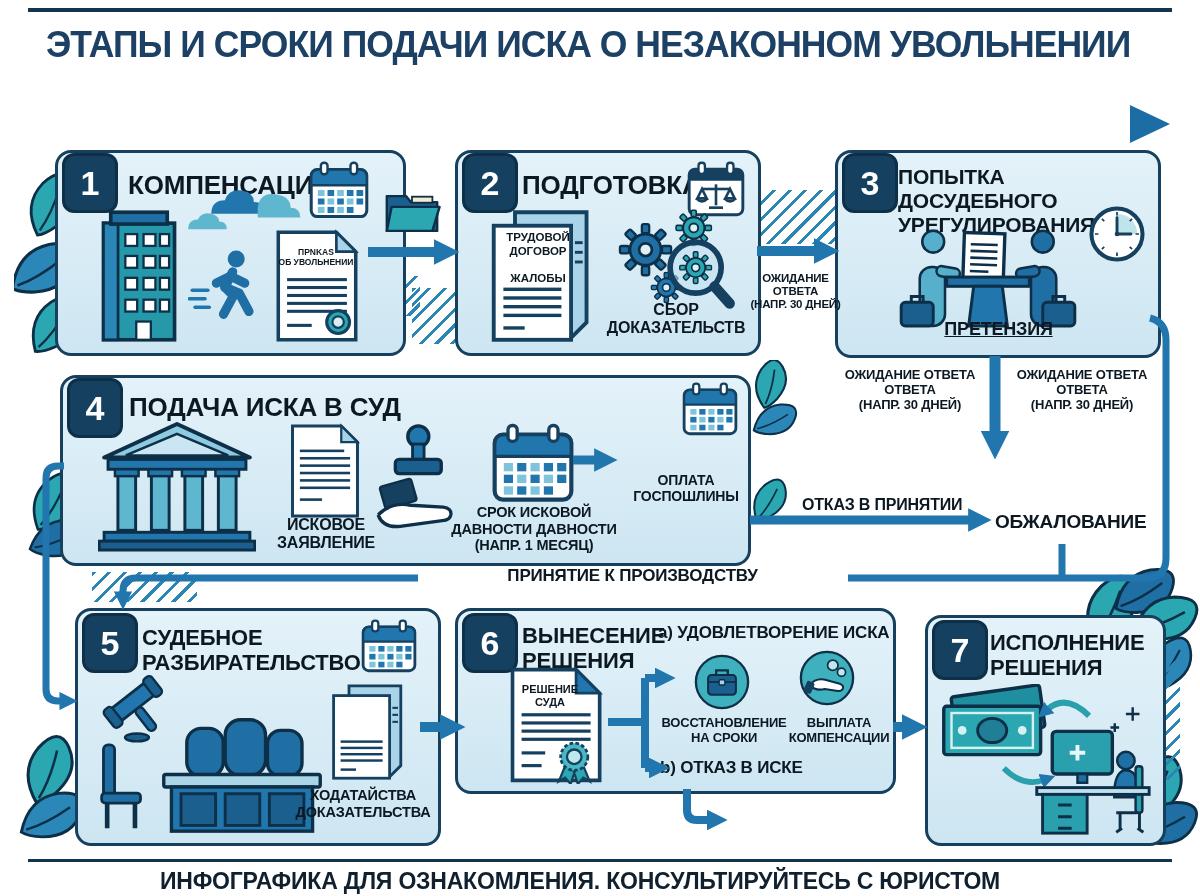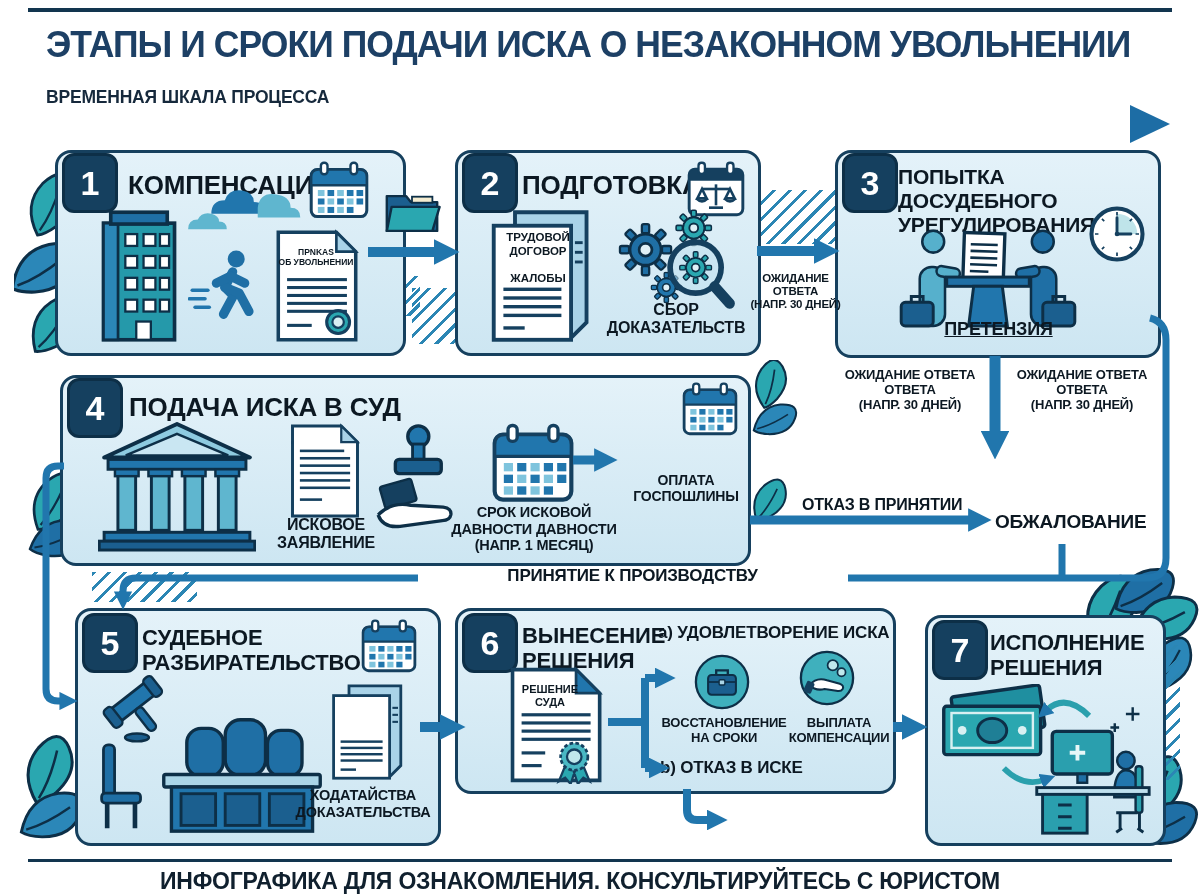--- a/index.html
+++ b/index.html
@@ -360,21 +360,20 @@
     <use href="#leaf" x="2" y="6" width="60" height="60" transform="rotate(-16 32 36)"></use>
     <use href="#leaf" x="14" y="44" width="56" height="56" style="color:#1f6fa5" transform="rotate(22 42 72)"></use>
   </svg>
   <div class="hatch" style="left:368px;top:276px;width:52px;height:40px"></div>
   <div class="hatch" style="left:412px;top:288px;width:66px;height:56px"></div>
   <div class="hatch" style="left:757px;top:190px;width:78px;height:54px"></div>
   <div class="hatch" style="left:92px;top:572px;width:105px;height:30px"></div>
   <div class="hatch" style="left:1128px;top:645px;width:52px;height:135px"></div>
 
   <div class="t" style="left:46px;top:24px;width:1160px;font-size:37px;color:#1d4065;letter-spacing:-1px;transform:scaleX(.96);transform-origin:left center;">ЭТАПЫ И СРОКИ ПОДАЧИ ИСКА О НЕЗАКОННОМ УВОЛЬНЕНИИ</div>
-  <div class="t" style="left:46px;top:88px;font-size:17.5px;color:#16293c;">ВРЕМЕННАЯ ШКАЛА ПРОЦЕССА</div>
 
   <div class="box" style="left:55px;top:150px;width:345px;height:200px">
     <div class="badge" style="left:4px;top:0px">1</div>
     <div class="t" style="left:70px;top:18px;font-size:26px;">КОМПЕНСАЦИИ</div>
     <svg class="ic" style="left:250px;top:8px" width="62" height="58">
         <use href="#sym-cal"></use>
       </svg>
     <svg class="ic" style="left:122px;top:22px" width="140" height="58">
         <use href="#sym-clouds"></use>
       </svg>

